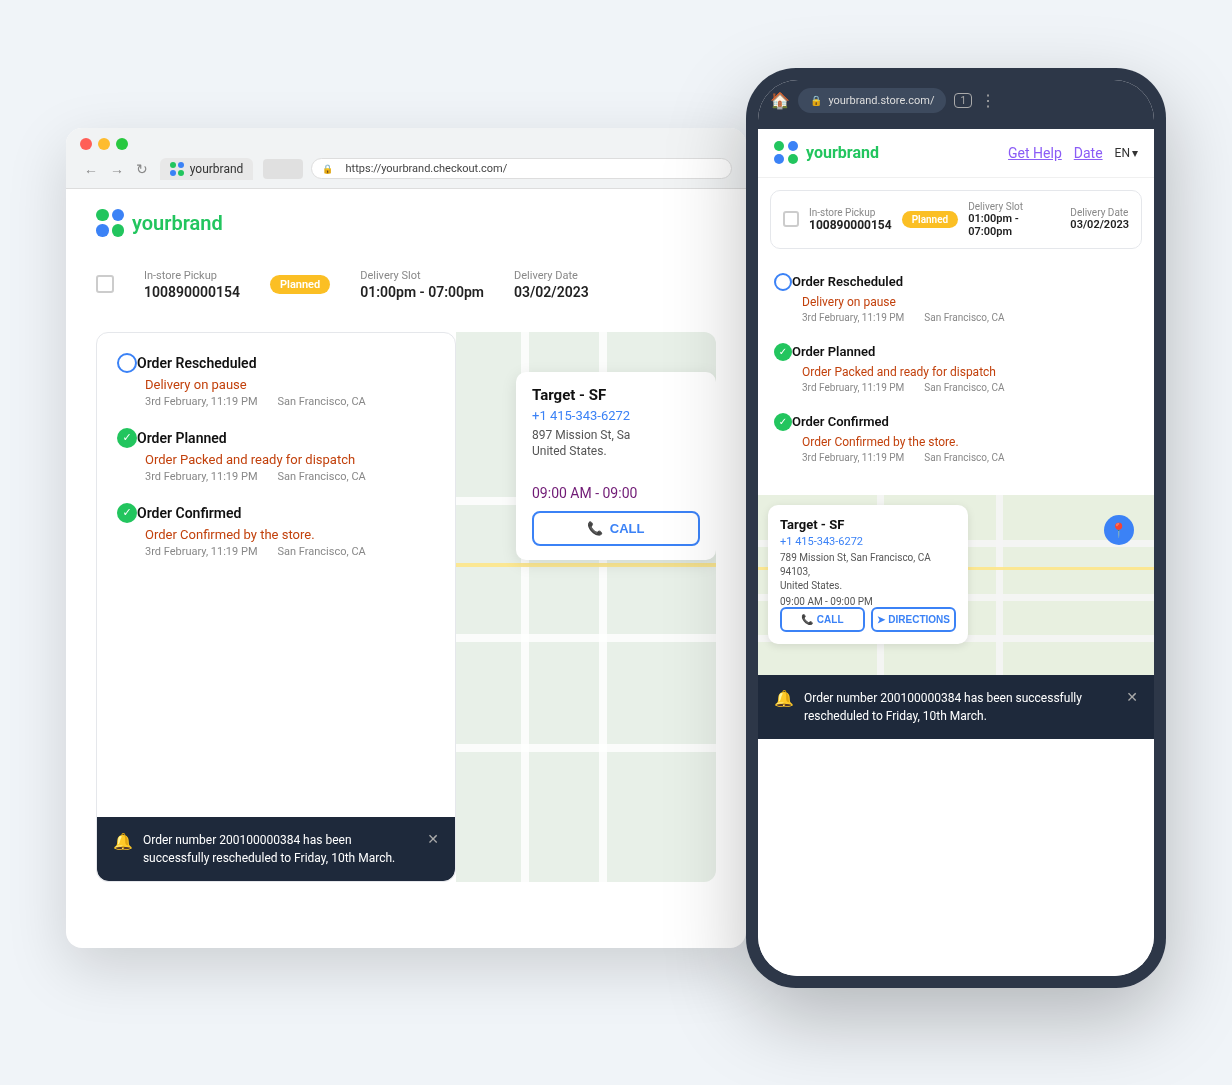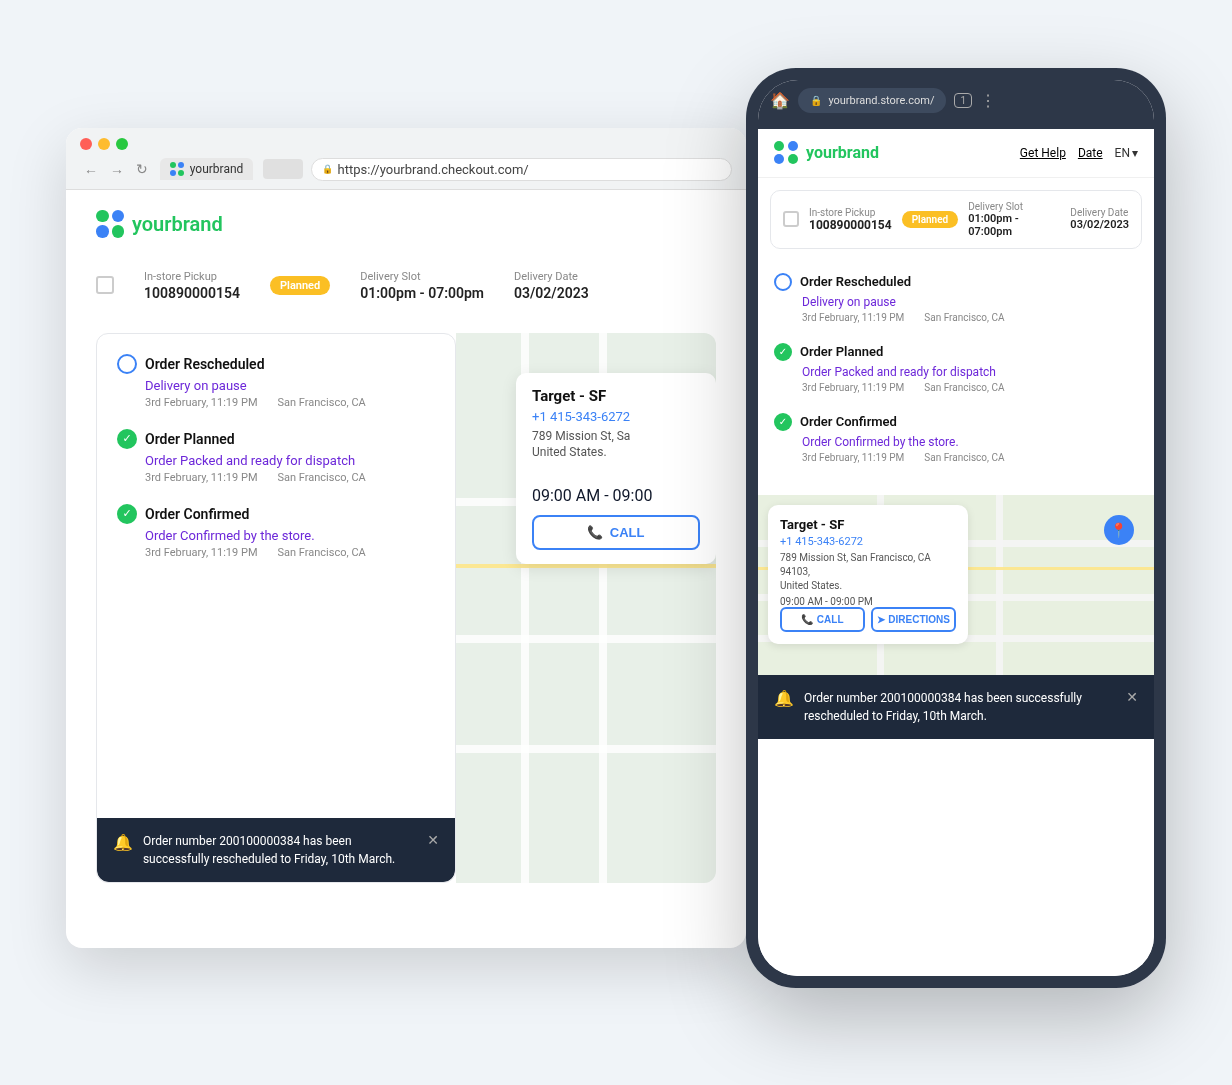--- a/index.html
+++ b/index.html
@@ -213,21 +213,21 @@
       overflow: hidden;
     }
 
     .timeline-item {
       margin-bottom: 20px;
     }
 
     .timeline-header {
       display: flex;
       align-items: center;
-      gap: 8px;
+      gap: 0;
       margin-bottom: 4px;
     }
 
     .timeline-icon-circle {
       width: 20px;
       height: 20px;
       border-radius: 50%;
       border: 2px solid #3b82f6;
       flex-shrink: 0;
       display: flex;
@@ -253,21 +253,21 @@
       font-weight: 600;
       color: #111;
     }
 
     .timeline-body {
       margin-left: 28px;
     }
 
     .timeline-subtitle {
       font-size: 13px;
-      color: #6d28d9;
+      color: #c2410c;
       margin-bottom: 3px;
     }
 
     .timeline-meta {
       font-size: 11px;
       color: #888;
       display: flex;
       gap: 20px;
     }
 
@@ -345,22 +345,22 @@
     }
 
     .store-address {
       font-size: 12px;
       color: #555;
       margin-bottom: 4px;
       line-height: 1.4;
     }
 
     .store-hours {
-      font-size: 16px;
-      color: #0f172a;
+      font-size: 14px;
+      color: #701a75;
       margin-bottom: 10px;
       margin-top: 25px;
     }
 
     .call-btn-desktop {
       width: 100%;
       border: 2px solid #3b82f6;
       background: #fff;
       color: #3b82f6;
       border-radius: 8px;
@@ -461,22 +461,22 @@
       color: #22c55e;
     }
 
     .phone-brand-nav {
       display: flex;
       gap: 12px;
       align-items: center;
     }
 
     .phone-nav-link {
-      font-size: 12px;
-      color: #000000;
+      font-size: 14px;
+      color: #8b5cf6;
       text-decoration: underline;
       cursor: pointer;
     }
 
     .phone-lang {
       font-size: 12px;
       color: #333;
       display: flex;
       align-items: center;
       gap: 2px;
@@ -655,21 +655,21 @@
               <div class="brand-dot bd-blue" style="width:6px;height:6px;border-radius:50%;"></div>
               <div class="brand-dot bd-blue" style="width:6px;height:6px;border-radius:50%;"></div>
               <div class="brand-dot bd-green" style="width:6px;height:6px;border-radius:50%;"></div>
             </div>
           </div>
           <span>yourbrand</span>
         </div>
         <div style="width:40px;height:20px;background:#e0e0e0;border-radius:4px;margin-left:2px;"></div>
         <div class="browser-address-bar">
           <span class="lock-icon">🔒</span>
-          <span style="font-size:13px;color:#444;">https://yourbrand.checkout.com/</span>
+          <span style="font-size:11px;color:#444;margin-left:8px;">https://yourbrand.checkout.com/</span>
         </div>
       </div>
     </div>
 
     <div class="browser-content">
 
       <div class="brand-logo">
         <div class="brand-icon-grid">
           <div class="brand-grid-dot bgd-tl"></div>
           <div class="brand-grid-dot bgd-tr"></div>
@@ -756,21 +756,21 @@
             <div style="position:absolute;background:#fff;height:8px;top:55%;left:0;right:0;opacity:0.8;"></div>
             <div style="position:absolute;background:#fff;height:8px;top:75%;left:0;right:0;opacity:0.8;"></div>
             <div style="position:absolute;background:#fff;width:8px;left:25%;top:0;bottom:0;opacity:0.8;"></div>
             <div style="position:absolute;background:#fff;width:8px;left:55%;top:0;bottom:0;opacity:0.8;"></div>
             <div style="position:absolute;background:#fde68a;height:4px;top:42%;left:0;right:0;opacity:0.9;"></div>
 
             <div class="store-popup">
               <div class="store-name">Target - SF</div>
               <div class="store-phone">+1 415-343-6272</div>
               <div class="store-address">
-                <span>789 Mission St, Sa</span><br>
+                <span>897 Mission St, Sa</span><br>
                 <span>United States.</span>
               </div>
               <div class="store-hours">09:00 AM - 09:00</div>
               <button class="call-btn-desktop">
                 <span>📞</span>
                 <span>CALL</span>
               </button>
             </div>
           </div>
         </div>

